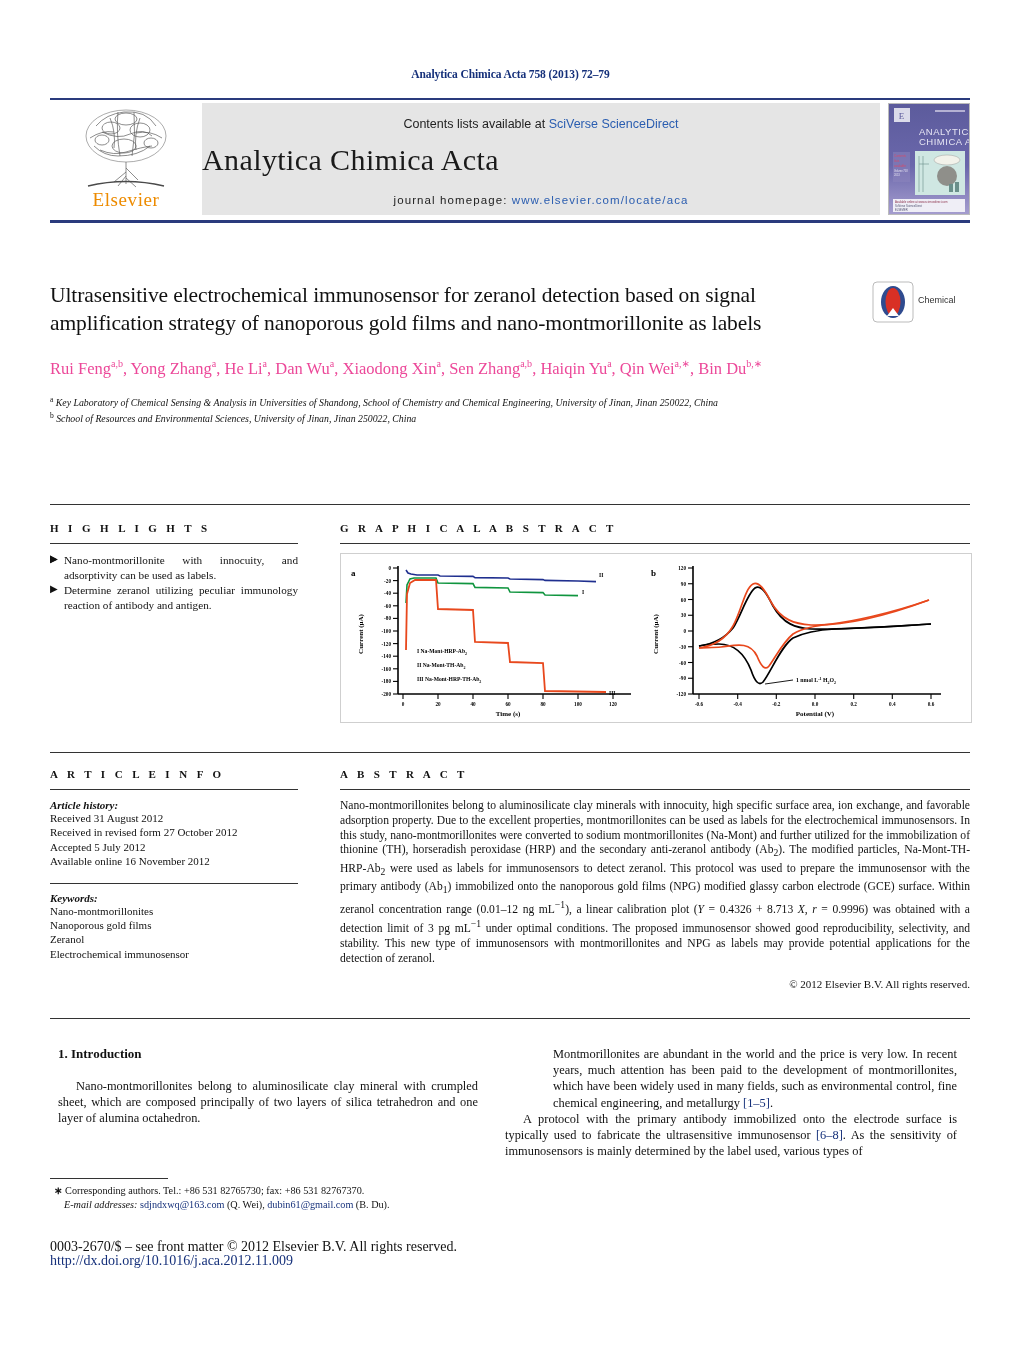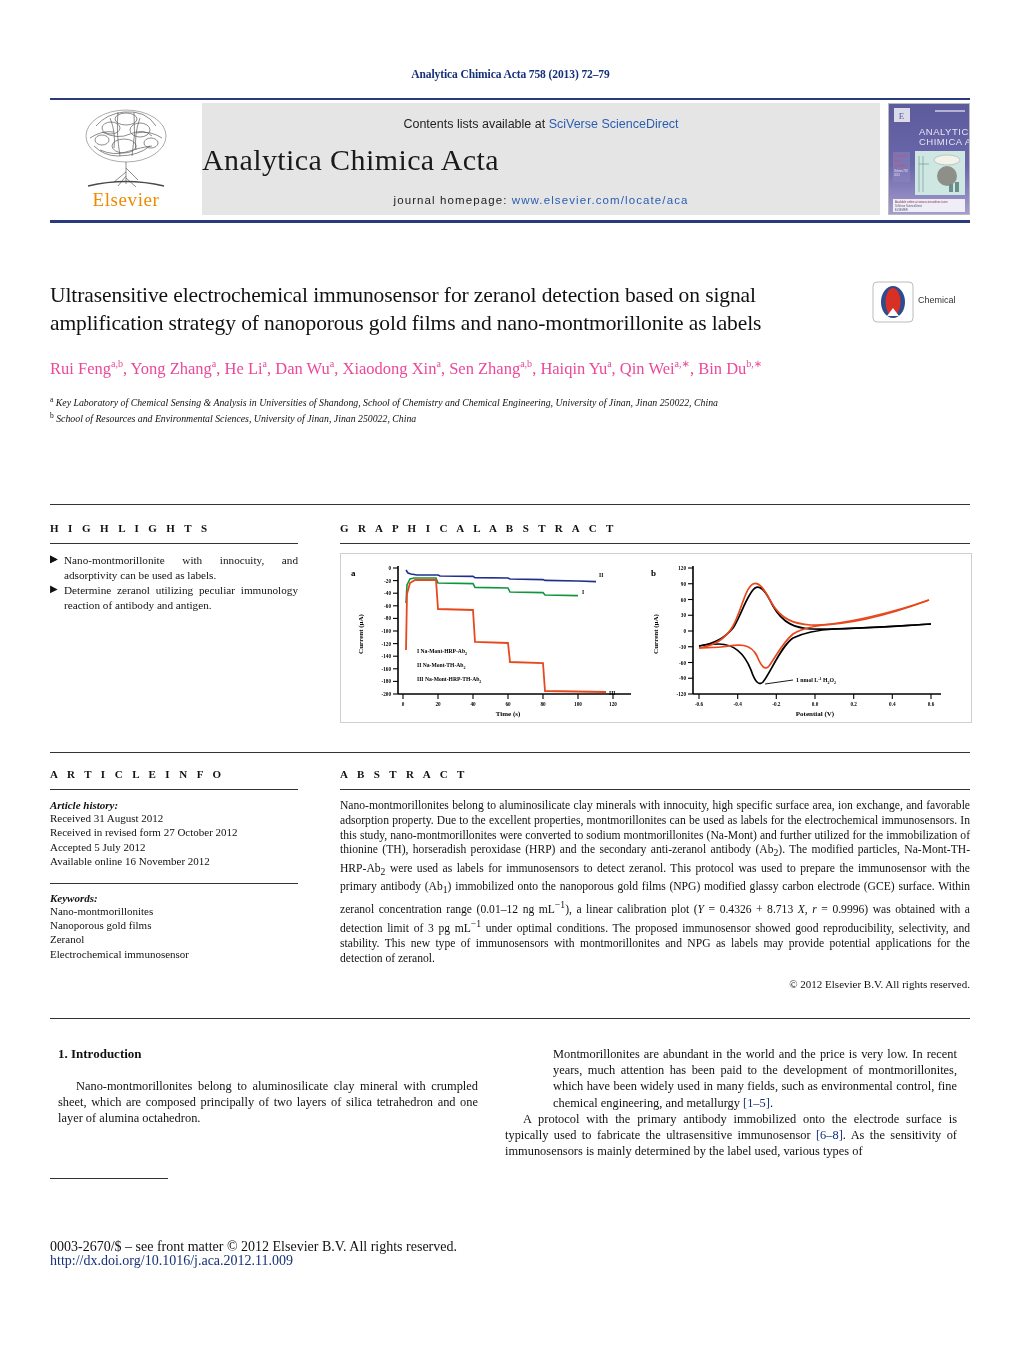--- a/index.html
+++ b/index.html
@@ -586,20 +586,22 @@
     <p class="body-p">Nano-montmorillonites belong to aluminosilicate clay mineral with crumpled sheet, which are composed principally of two layers of silica tetrahedron and one layer of alumina octahedron.</p>
   </div>
 
   <div class="body-col-right">
     <p class="body-p noindent">Montmorillonites are abundant in the world and the price is very low. In recent years, much attention has been paid to the development of montmorillonites, which have been widely used in many fields, such as environmental control, fine chemical engineering, and metallurgy <span class="ref-link">[1–5]</span>.</p>
     <p class="body-p">A protocol with the primary antibody immobilized onto the electrode surface is typically used to fabricate the ultrasensitive immunosensor <span class="ref-link">[6–8]</span>. As the sensitivity of immunosensors is mainly determined by the label used, various types of</p>
   </div>
 
   <div class="footnote">
     <div class="fn-rule"></div>
+    <div class="fn-line"><span style="font-weight:bold">∗</span> Corresponding authors. Tel.: +86 531 82765730; fax: +86 531 82767370.</div>
+    <div class="fn-line" style="margin-top:0;padding-left:22px"><span class="ital">E-mail addresses:</span> <span class="fn-mail">sdjndxwq@163.com</span> (Q. Wei), <span class="fn-mail">dubin61@gmail.com</span> (B. Du).</div>
   </div>
 
   <div class="issn-block">
     <div>0003-2670/$ – see front matter © 2012 Elsevier B.V. All rights reserved.</div>
     <div class="doi">http://dx.doi.org/10.1016/j.aca.2012.11.009</div>
   </div>
 
 </div>
 
 </body></html>

